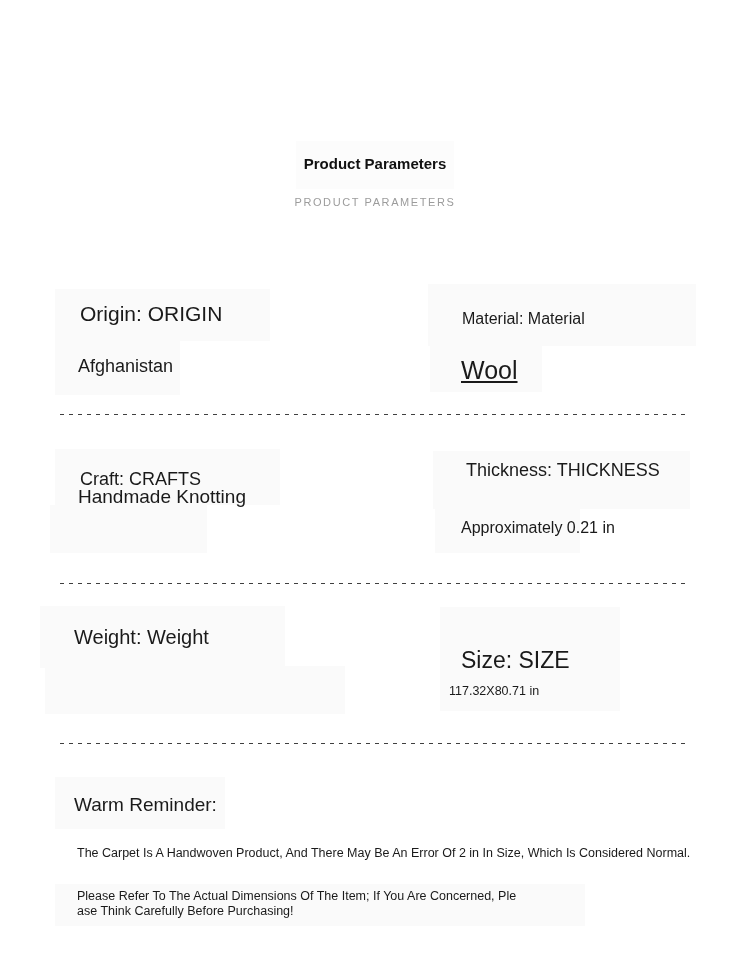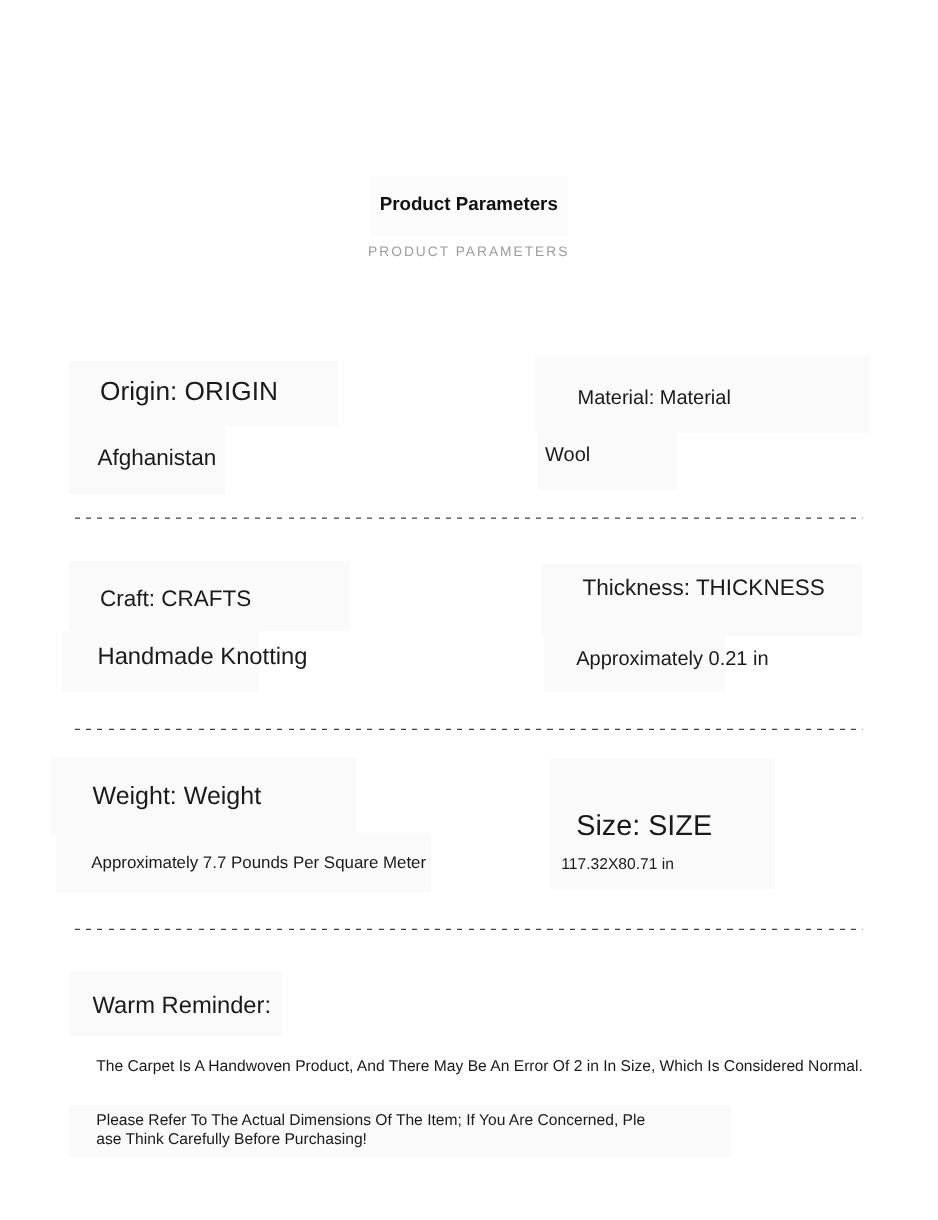--- a/index.html
+++ b/index.html
@@ -38,23 +38,23 @@
     height: 1px;
     background-image: repeating-linear-gradient(90deg, #3f3f3f 0px, #3f3f3f 4px, transparent 4px, transparent 9px);
   }
   .d1 { top: 414px; }
   .d2 { top: 583px; }
   .d3 { top: 743px; }
 
   .p-origin-label     { left: 80px;  top: 302px; font-size: 21px; }
   .p-origin-value     { left: 78px;  top: 356px; font-size: 18px; }
   .p-material-label   { left: 462px; top: 310px; font-size: 16px; }
-  .p-material-value   { left: 436px; top: 356px; font-size: 16px; }
+  .p-material-value   { left: 461px; top: 356px; font-size: 25px; text-decoration: underline; }
   .p-craft-label      { left: 80px;  top: 469px; font-size: 18px; }
-  .p-craft-value      { left: 78px;  top: 515px; font-size: 19px; }
+  .p-craft-value      { left: 78px;  top: 486px; font-size: 19px; }
   .p-thickness-label  { left: 466px; top: 460px; font-size: 18px; }
   .p-thickness-value  { left: 461px; top: 519px; font-size: 16px; }
   .p-weight-label     { left: 74px;  top: 626px; font-size: 20px; }
   .p-weight-value     { left: 73px;  top: 682px; font-size: 13.5px; }
   .p-size-label       { left: 461px; top: 627px; font-size: 23px; margin-top: 20px; }
   .p-size-value       { left: 449px; top: 684px; font-size: 12.5px; }
 
   .reminder-heading   { left: 74px;  top: 794px; font-size: 19px; }
   .reminder-note1     { left: 77px;  top: 846px; font-size: 12.5px; text-align: center; }
   .reminder-note2     { left: 77px;  top: 889px; font-size: 12.5px; line-height: 14.5px; }
@@ -90,21 +90,20 @@
   <div class="divider d1"></div>
 
   <div class="abs p-craft-label">Craft: CRAFTS</div>
   <div class="abs p-craft-value">Handmade Knotting</div>
   <div class="abs p-thickness-label">Thickness: THICKNESS</div>
   <div class="abs p-thickness-value">Approximately 0.21 in</div>
 
   <div class="divider d2"></div>
 
   <div class="abs p-weight-label">Weight: Weight</div>
-  <div class="abs p-weight-value">Approximately 7.7 Pounds Per Square Meter</div>
   <div class="abs p-size-label">Size: SIZE</div>
   <div class="abs p-size-value">117.32X80.71 in</div>
 
   <div class="divider d3"></div>
 
   <div class="abs reminder-heading">Warm Reminder:</div>
   <div class="abs reminder-note1">The Carpet Is A Handwoven Product, And There May Be An Error Of 2 in In Size, Which Is Considered Normal.</div>
   <div class="abs reminder-note2">
     <div>Please Refer To The Actual Dimensions Of The Item; If You Are Concerned, Ple</div>
     <div>ase Think Carefully Before Purchasing!</div>

